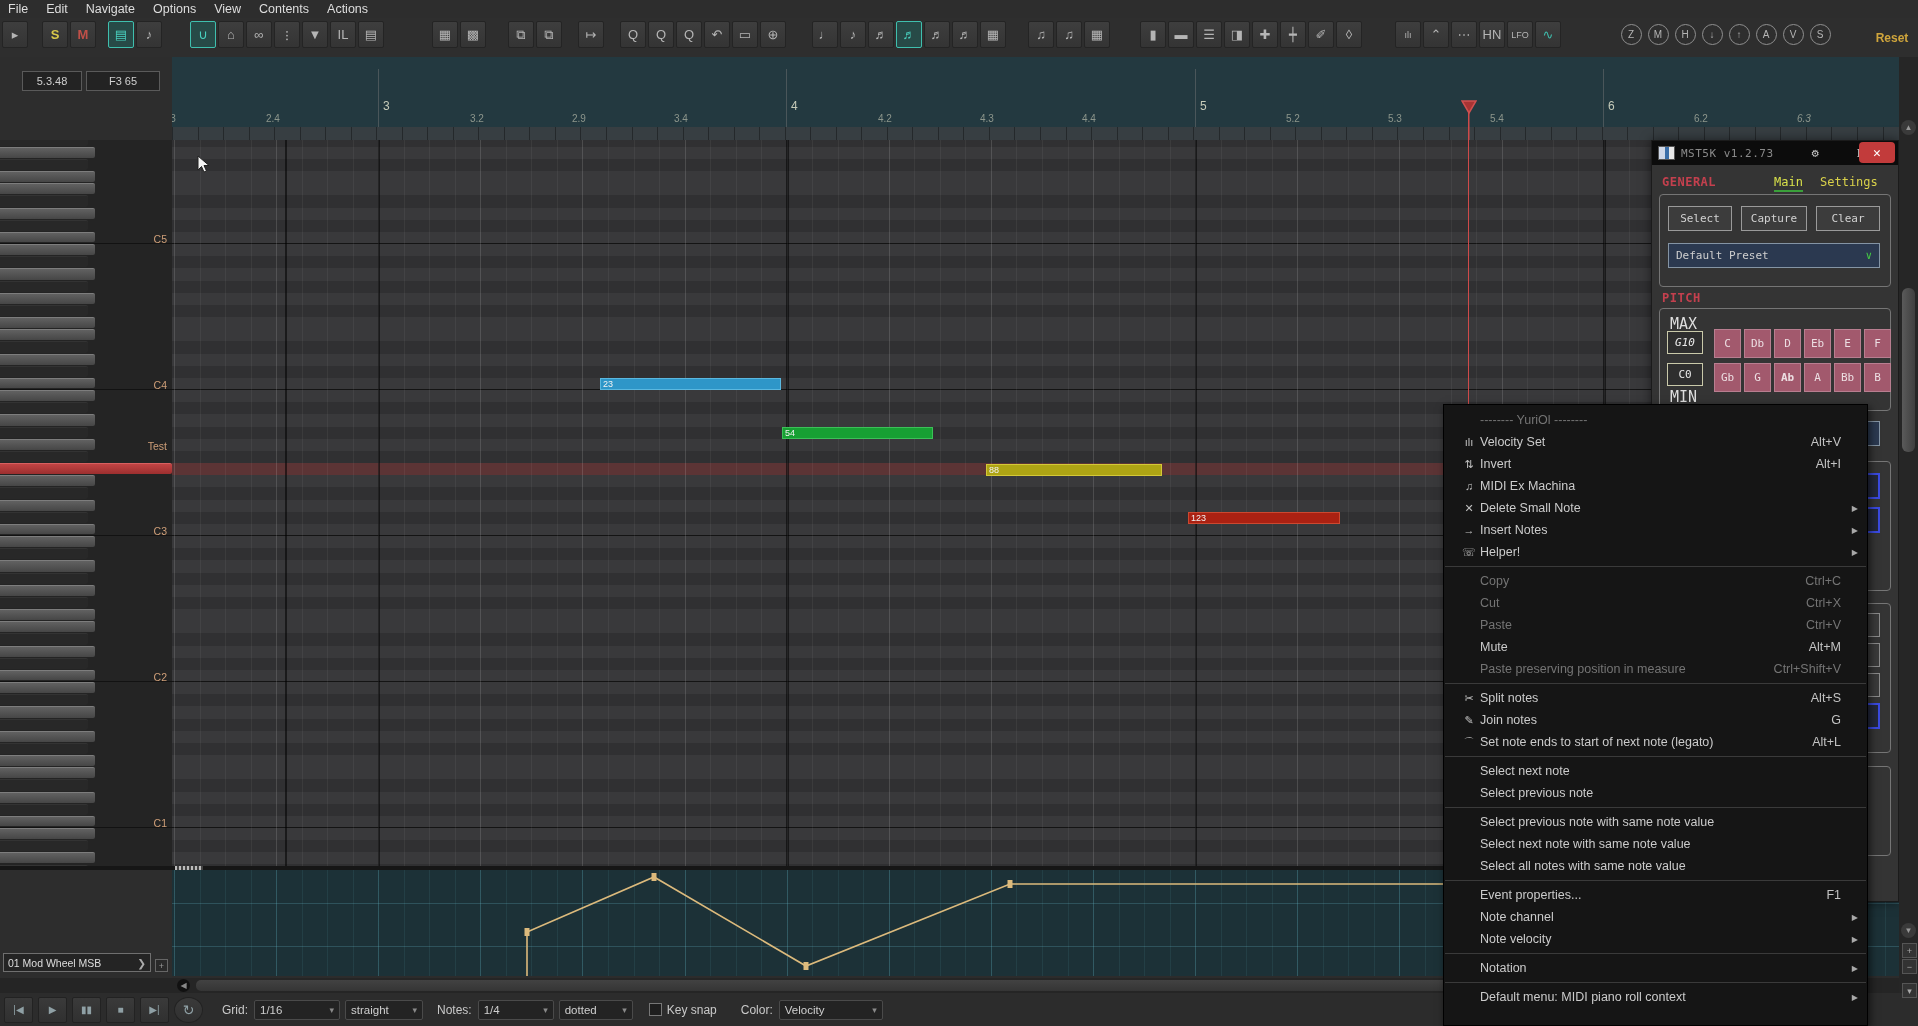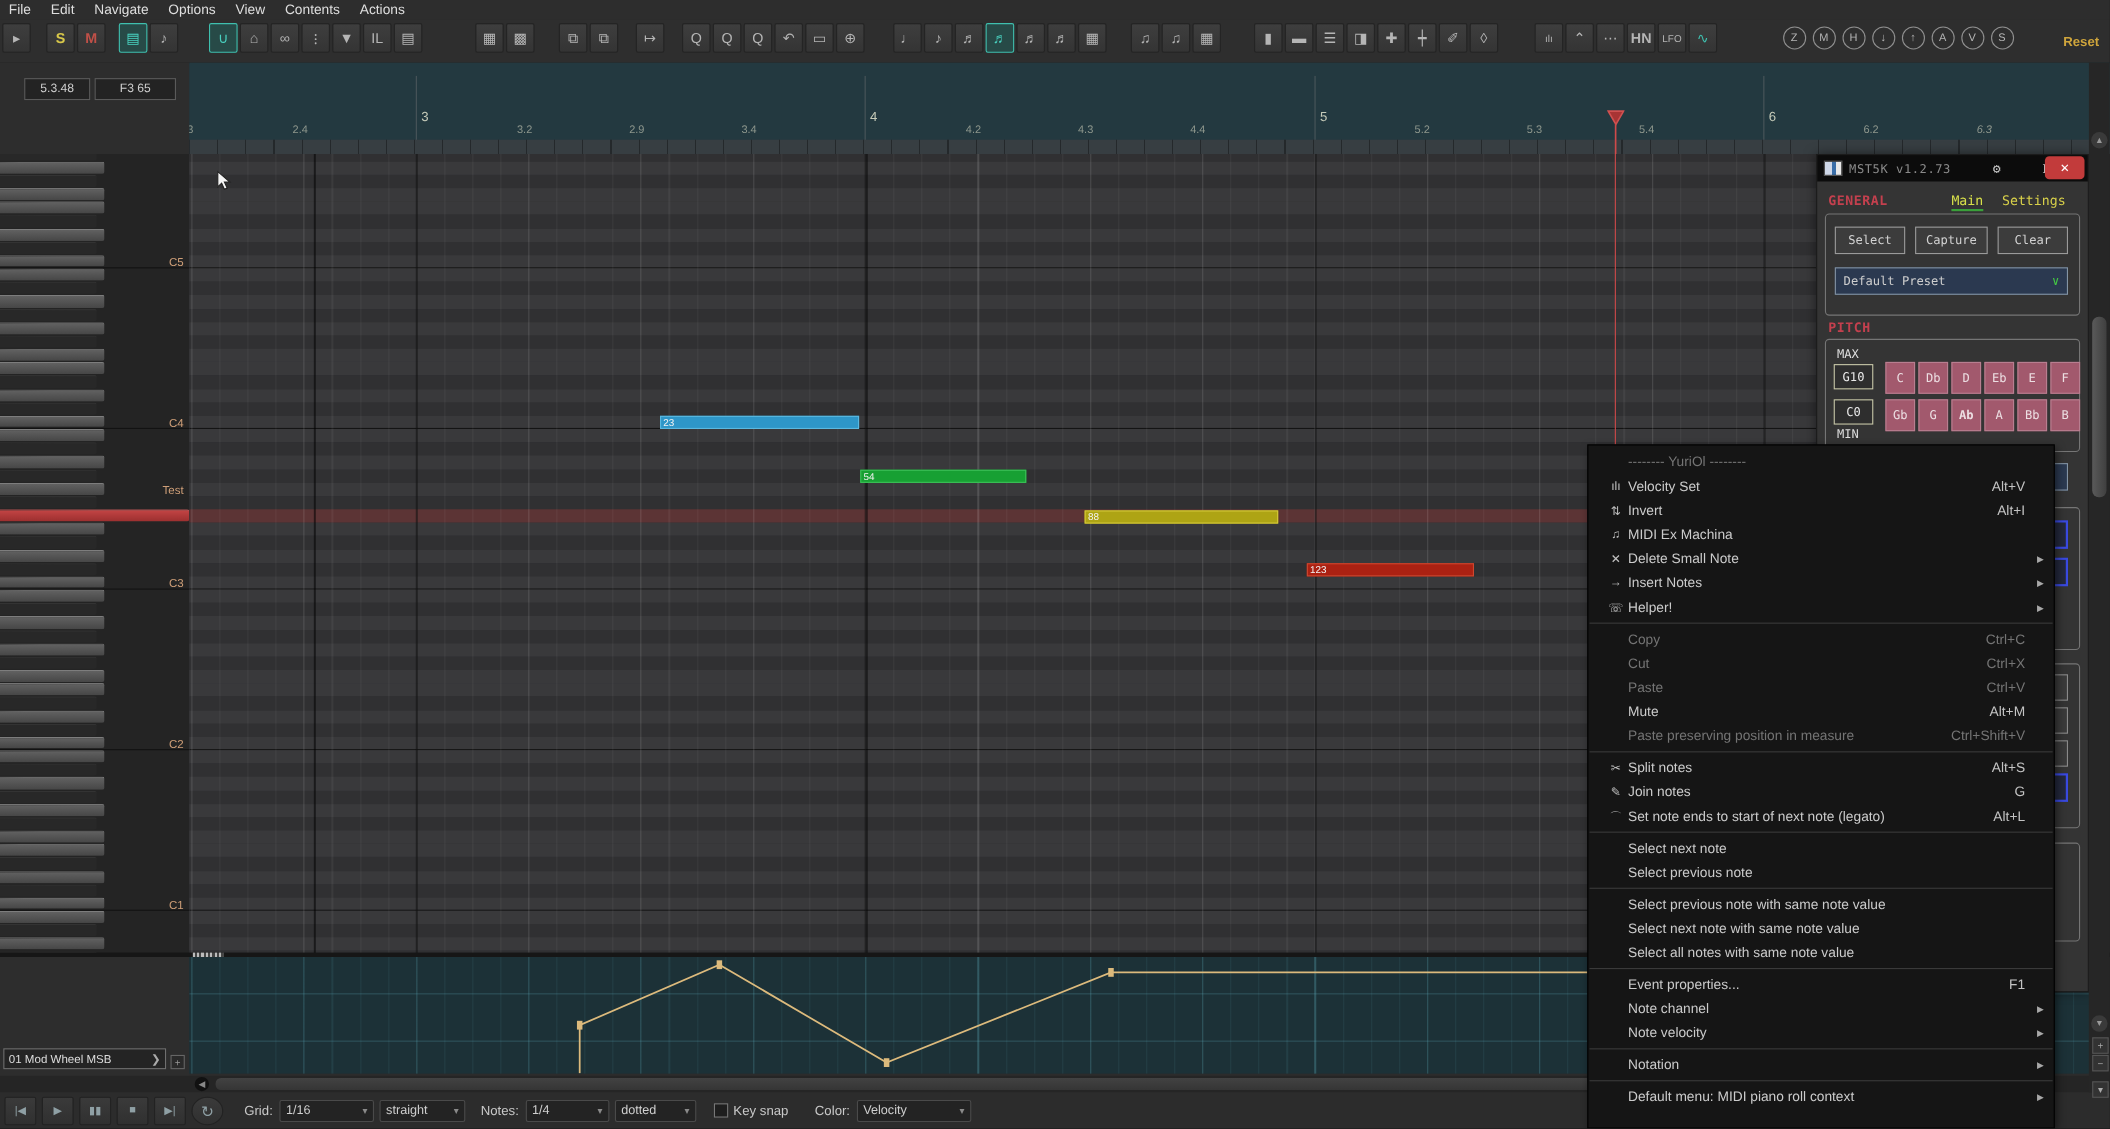--- a/index.html
+++ b/index.html
@@ -97,21 +97,21 @@
      color:#fff;display:flex;align-items:center;justify-content:center;font-size:13px;}
   .sechead{position:absolute;font-size:12px;font-weight:bold;color:#c4404e;letter-spacing:.5px;}
   .pgroup{position:absolute;border:1px solid #757575;border-radius:4px;box-sizing:border-box;}
   .pbtn{position:absolute;height:25px;background:#3c3c3c;border:1px solid #9a9a9a;color:#d2d2d2;font-size:11px;
      display:flex;align-items:center;justify-content:center;box-sizing:border-box;}
   .preset{position:absolute;background:#2b3950;border:1px solid #8494a4;color:#cfcfcf;font-size:11px;height:25px;
      display:flex;align-items:center;justify-content:space-between;padding:0 7px;box-sizing:border-box;}
   .preset .gv{color:#44c944;}
   .rangebox{position:absolute;width:34px;height:21px;background:#2e2e2e;border:1px solid #c9c9a9;color:#e9e9e9;
      font-size:11px;display:flex;align-items:center;justify-content:center;}
-  .plab{position:absolute;color:#dedede;font-size:11px;}
+  .plab{position:absolute;color:#dedede;font-size:15px;}
   .pnote{position:absolute;width:27px;height:29px;background:#a2596d;border:1px solid #b87e90;color:#ecdee2;
      font-size:11px;display:flex;align-items:center;justify-content:center;box-sizing:border-box;}
   .bluebox{position:absolute;border:2px solid #3a4ae0;background:#23283c;box-sizing:border-box;}
   .graybox{position:absolute;border:1px solid #8a8a8a;background:#3a3a3a;box-sizing:border-box;}
   
   #ctxmenu{left:1443px;top:404px;width:425px;height:622px;background:#151515;border:1px solid #000;
      box-shadow:2px 3px 8px rgba(0,0,0,.6);z-index:20;padding-top:4px;box-sizing:border-box;}
   .mi{height:22px;display:flex;align-items:center;color:#cbcbcb;font-size:12.5px;position:relative;padding-left:14px;}
   .mi .ic{width:22px;color:#c0c0c0;font-size:11px;text-align:center;flex:none;}
   .mi.noic{padding-left:36px;}
@@ -182,21 +182,21 @@
       <div class="tbtn" style="left: 1168px;">▬</div>
       <div class="tbtn" style="left: 1196px;">☰</div>
       <div class="tbtn" style="left: 1224px;">◨</div>
       <div class="tbtn" style="left: 1252px;">✚</div>
       <div class="tbtn" style="left: 1280px;">┿</div>
       <div class="tbtn" style="left: 1308px;">✐</div>
       <div class="tbtn" style="left: 1336px;">◊</div>
       <div class="tbtn" style="left: 1395px; font-size: 9px;">ılı</div>
       <div class="tbtn" style="left: 1423px;">⌃</div>
       <div class="tbtn" style="left: 1451px;">⋯</div>
-      <div class="tbtn" style="left: 1479px; font-weight: bold;">HN</div>
+      <div class="tbtn" style="left: 1479px;">HN</div>
       <div class="tbtn" style="left: 1507px; font-size: 9px;">LFO</div>
       <div class="tbtn " style="left: 1535px; color: rgb(63, 191, 174);">∿</div>
       <div class="tbtn circ" style="left: 1618px;">
         <i>Z</i>
       </div>
       <div class="tbtn circ" style="left: 1645px;">
         <i>M</i>
       </div>
       <div class="tbtn circ" style="left: 1672px;">
         <i>H</i>
@@ -601,21 +601,21 @@
     <div class="pbtn" style="left:16px;top:65px;width:64px;">Select</div>
     <div class="pbtn" style="left:89px;top:65px;width:66px;">Capture</div>
     <div class="pbtn" style="left:164px;top:65px;width:64px;">Clear</div>
     <div class="preset" style="left:16px;top:102px;width:212px;">
       <span>Default Preset</span>
         <span class="gv">∨</span>
       </div>
     <div class="sechead" style="left:10px;top:150px;">PITCH</div>
     <div class="pgroup" style="left:7px;top:167px;width:232px;height:103px;"></div>
     <div class="plab" style="left:18px;top:174px;">MAX</div>
-    <div class="rangebox" style="left:15px;top:190px;">G10</div>
+    <div class="rangebox" style="left:15px;top:190px;font-style:italic;">G10</div>
     <div class="rangebox" style="left:15px;top:222px;">C0</div>
     <div class="plab" style="left:18px;top:247px;">MIN</div>
     <div id="pitchnotes">
         <div class="pnote" style="left: 62px; top: 188px;">C</div>
         <div class="pnote" style="left: 92px; top: 188px;">Db</div>
         <div class="pnote" style="left: 122px; top: 188px;">D</div>
         <div class="pnote" style="left: 152px; top: 188px;">Eb</div>
         <div class="pnote" style="left: 182px; top: 188px;">E</div>
         <div class="pnote" style="left: 212px; top: 188px;">F</div>
         <div class="pnote" style="left: 62px; top: 222px;">Gb</div>

